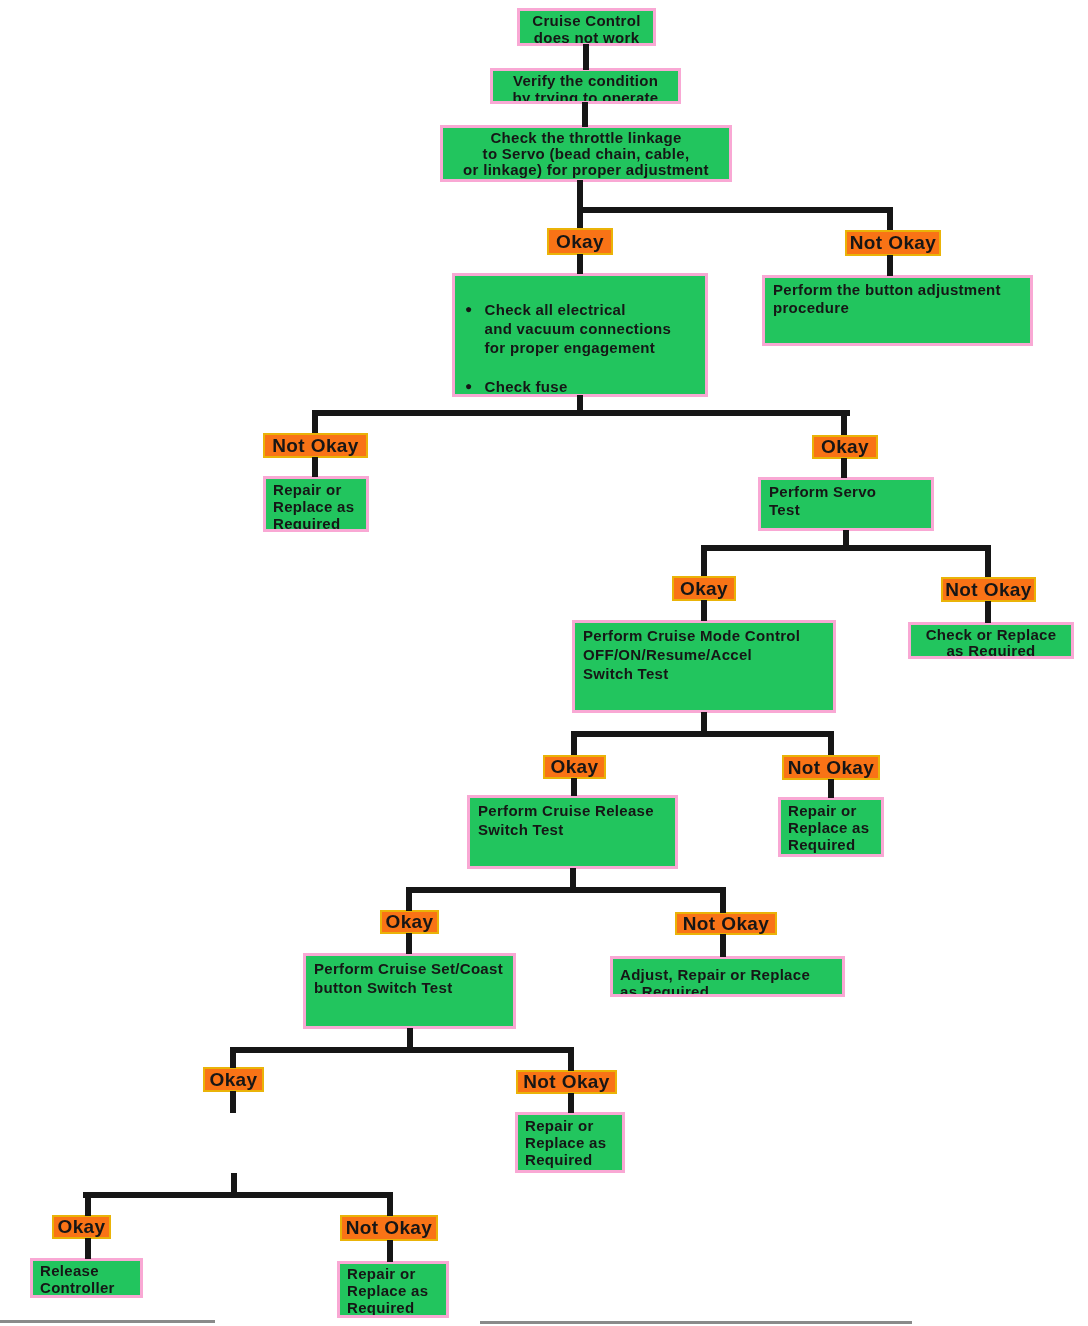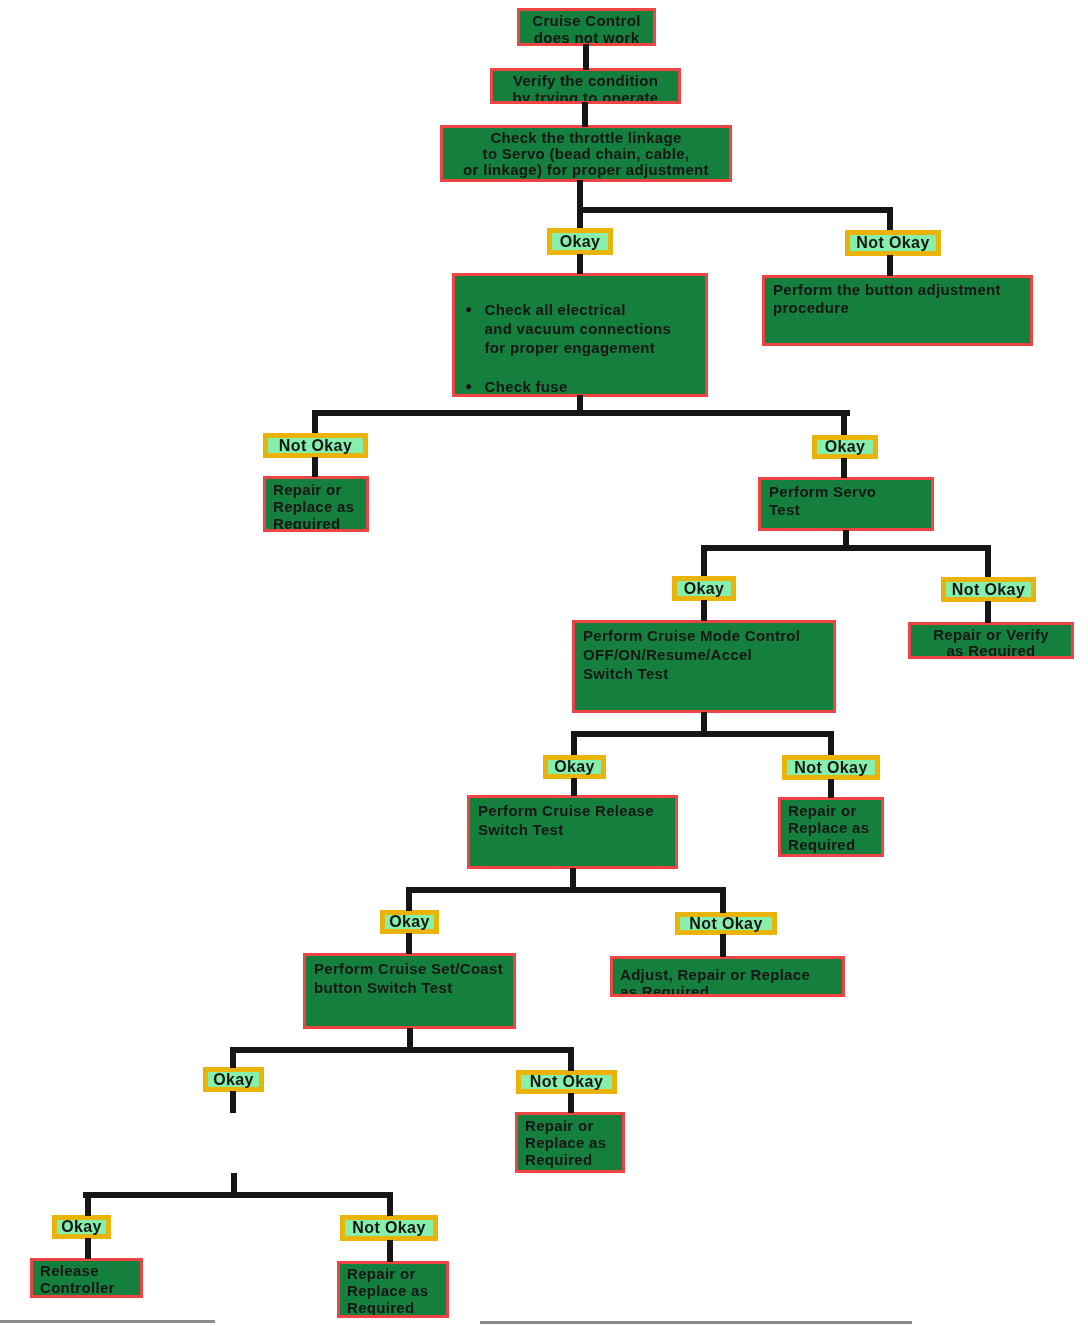--- a/index.html
+++ b/index.html
@@ -9,42 +9,42 @@
     height: 1326px;
     background: #ffffff;
     font-family: "Liberation Sans", sans-serif;
     color: #161616;
     overflow: hidden;
   }
   
   .box {
     position: absolute;
     box-sizing: border-box;
-    border: 3px solid #ef4444;
-    background: #15803d;
+    border: 3px solid #f9a8d4;
+    background: #22c55e;
     font-weight: 700;
     font-size: 15px;
     line-height: 18px;
     letter-spacing: 0.3px;
     white-space: pre-line;
     padding: 3px 8px;
     overflow: hidden;
   }
   .center { text-align: center; padding: 1px 2px; line-height: 17px; }
   .tight  { line-height: 16px; padding: 2px 6px; text-align: center; }
   .lh17   { line-height: 17px; padding: 2px 7px; }
   .lh19   { line-height: 19px; }
   
   .lbl {
     position: absolute;
     box-sizing: border-box;
-    border: 5px solid #eab308;
-    background: #86efac;
+    border: 2px solid #eab308;
+    background: #f97316;
     font-weight: 700;
-    font-size: 16px;
+    font-size: 19px;
     letter-spacing: 0.4px;
     display: flex;
     align-items: center;
     justify-content: center;
   }
   
   .line { position: absolute; background: #161616; }
   .scanline { position: absolute; background: #8a8a8a; }
   
   .bullet-row { display: flex; gap: 12px; margin-top: 1px; }
@@ -89,21 +89,21 @@
 Replace as
 Required</div>
   <div class="box" style="left:758px; top:477px; width:176px; height:54px;">Perform Servo
 Test</div>
 
   <div class="lbl" style="left:672px; top:576px; width:64px; height:25px;">Okay</div>
   <div class="lbl" style="left:941px; top:577px; width:95px; height:25px;">Not Okay</div>
   <div class="box lh19" style="left:572px; top:620px; width:264px; height:93px;">Perform Cruise Mode Control
 OFF/ON/Resume/Accel
 Switch Test</div>
-  <div class="box tight" style="left:908px; top:622px; width:166px; height:37px;">Repair or Verify
+  <div class="box tight" style="left:908px; top:622px; width:166px; height:37px;">Check or Replace
 as Required</div>
 
   <div class="lbl" style="left:543px; top:755px; width:63px; height:24px;">Okay</div>
   <div class="lbl" style="left:782px; top:755px; width:98px; height:25px;">Not Okay</div>
   <div class="box lh19" style="left:467px; top:795px; width:211px; height:74px;">Perform Cruise Release
 Switch Test</div>
   <div class="box lh17" style="left:778px; top:797px; width:106px; height:60px;">Repair or
 Replace as
 Required</div>
 

